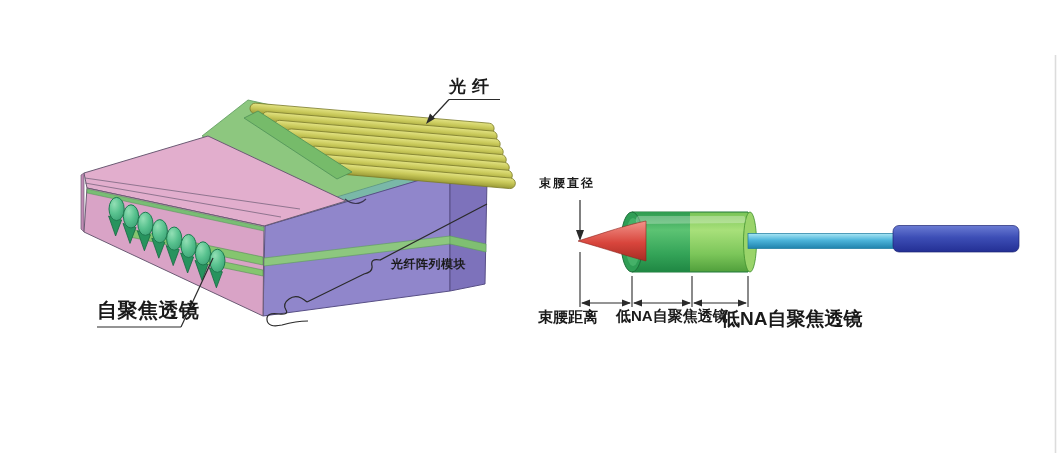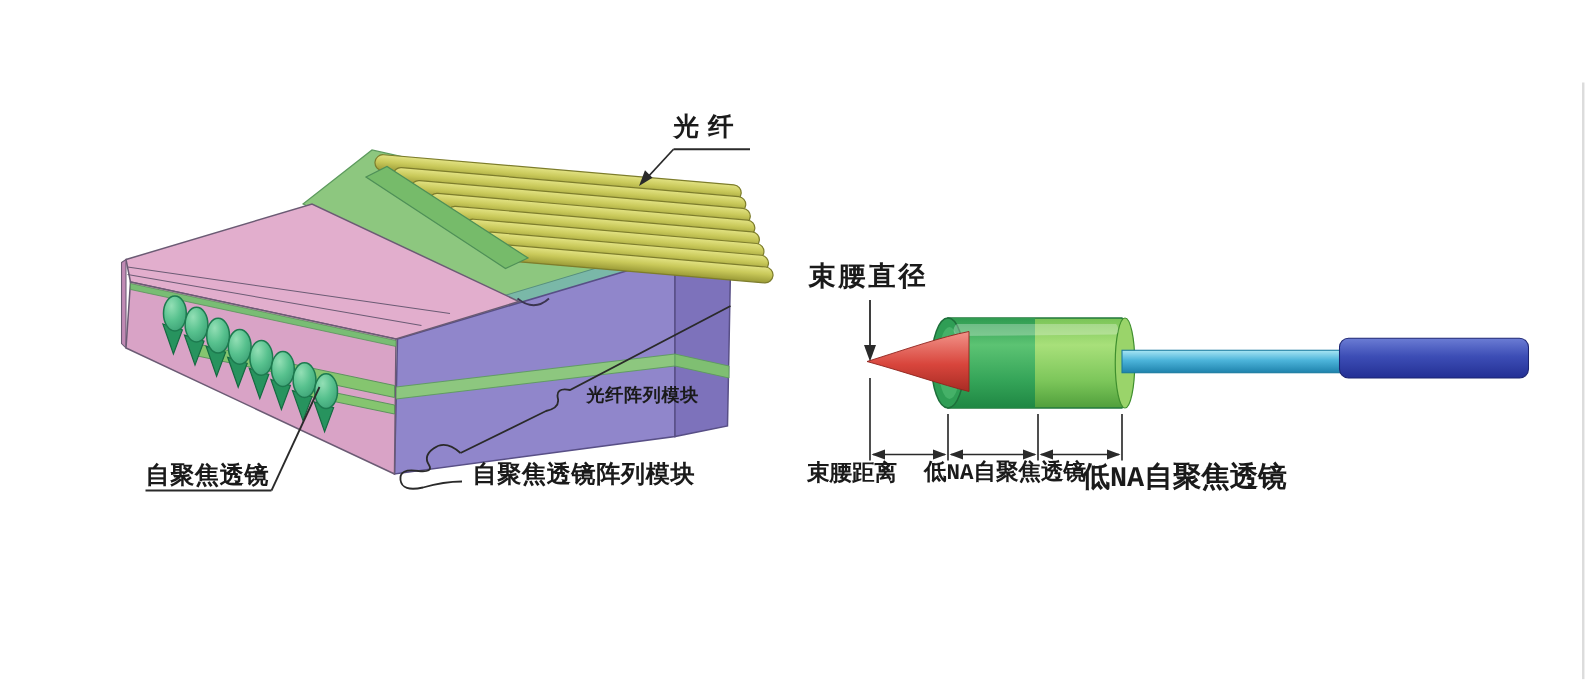--- a/index.html
+++ b/index.html
@@ -1,35 +1,35 @@
 <!DOCTYPE html>
 <html><head>
 <meta charset="utf-8">
 <style>
   html,body{margin:0;padding:0;background:#ffffff;}
   #canvas{
     position:relative;
     width:1058px;height:453px;
     background:#ffffff;
     overflow:hidden;
-    font-family:Liberation Mono, monospace;
+    font-family:Liberation Sans, sans-serif;
   }
   svg{position:absolute;left:0;top:0;}
   .lbl{
     position:absolute;
     color:#1a1a1a;
     font-weight:600;
     white-space:nowrap;
     line-height:1.1;
   }
   #fiber-label{left:449px;top:78px;font-size:17px;letter-spacing:6px;padding-right:2px;}
-  #grin-lens-label{left:97px;top:310px;font-size:16px;letter-spacing:0.5px;}
+  #grin-lens-label{left:97px;top:299px;font-size:20px;letter-spacing:0.5px;}
   #fiber-array-label{left:391px;top:258px;font-size:12px;letter-spacing:0.5px;}
   #grin-array-label{left:315px;top:309px;font-size:16px;letter-spacing:0.5px;}
-  #waist-dia-label{left:539px;top:177px;font-size:18px;letter-spacing:2px;}
+  #waist-dia-label{left:539px;top:177px;font-size:12px;letter-spacing:2px;}
   #waist-dist-label{left:538px;top:309px;font-size:15px;}
   #high-na-label{left:616px;top:308px;font-size:15px;}
   #low-na-label{left:721px;top:309px;font-size:19px;}
 </style>
 </head>
 <body>
 
 <div id="canvas">
 
 <svg width="1058" height="453" viewBox="0 0 1058 453">
@@ -225,21 +225,20 @@
 
   <line x1="1055.5" y1="55" x2="1055.5" y2="453" stroke="#dcdcdc" stroke-width="1.6"></line>
 </svg>
 
 <div class="lbl" id="fiber-label">光纤</div>
 
 <div class="lbl" id="grin-lens-label">自聚焦透镜</div>
 
 <div class="lbl" id="fiber-array-label">光纤阵列模块</div>
 
-<div class="lbl" id="grin-array-label">自聚焦透镜阵列模块</div>
 
 <div class="lbl" id="waist-dia-label">束腰直径</div>
 
 <div class="lbl" id="waist-dist-label">束腰距离</div>
 
 <div class="lbl" id="high-na-label">低NA自聚焦透镜</div>
 
 <div class="lbl" id="low-na-label">低NA自聚焦透镜</div>
 
 </div>

